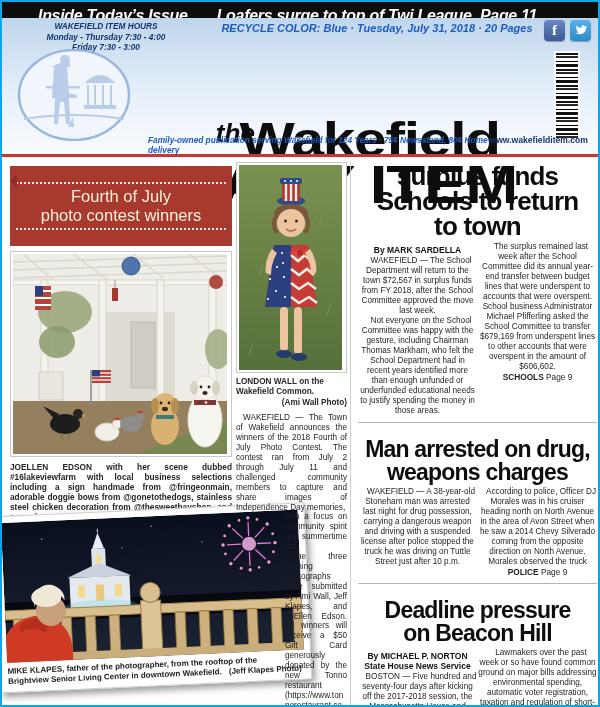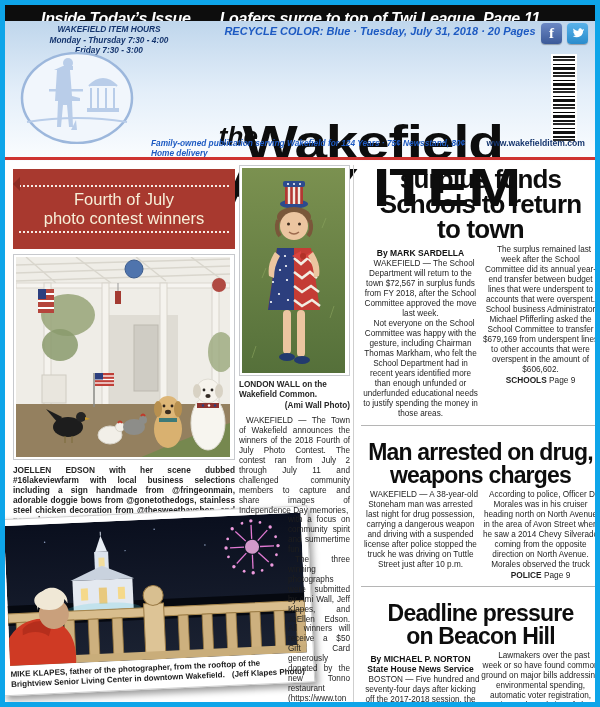--- a/index.html
+++ b/index.html
@@ -1,17 +1,17 @@
 <!DOCTYPE html>
 <html><head>
 <meta charset="utf-8">
 <style>
   html,body{margin:0;padding:0;background:#4a4a4a;}
   .page{position:relative;width:600px;height:707px;background:#fff;overflow:hidden;
-        font-family:"Liberation Sans",sans-serif;border:5px solid #0ea5e9;box-sizing:border-box;margin:0 auto;}
+        font-family:"Liberation Sans",sans-serif;border:2px solid #0ea5e9;box-sizing:border-box;margin:0 auto;}
 
   
   .topbar{position:absolute;top:0;left:0;right:0;height:28px;background:#0d0d0d;color:#fff;
           display:flex;align-items:center;padding-left:36px;font-style:italic;font-weight:bold;
           font-size:16px;letter-spacing:-0.3px;}
 
   
   .header{position:absolute;top:16px;left:0;right:0;height:140px;
           background:linear-gradient(180deg,#bfd6ec 0%,#e3eef9 50%,#fbfdff 100%);}
   .hours{position:absolute;top:3px;left:14px;width:180px;text-align:center;color:#15356e;

